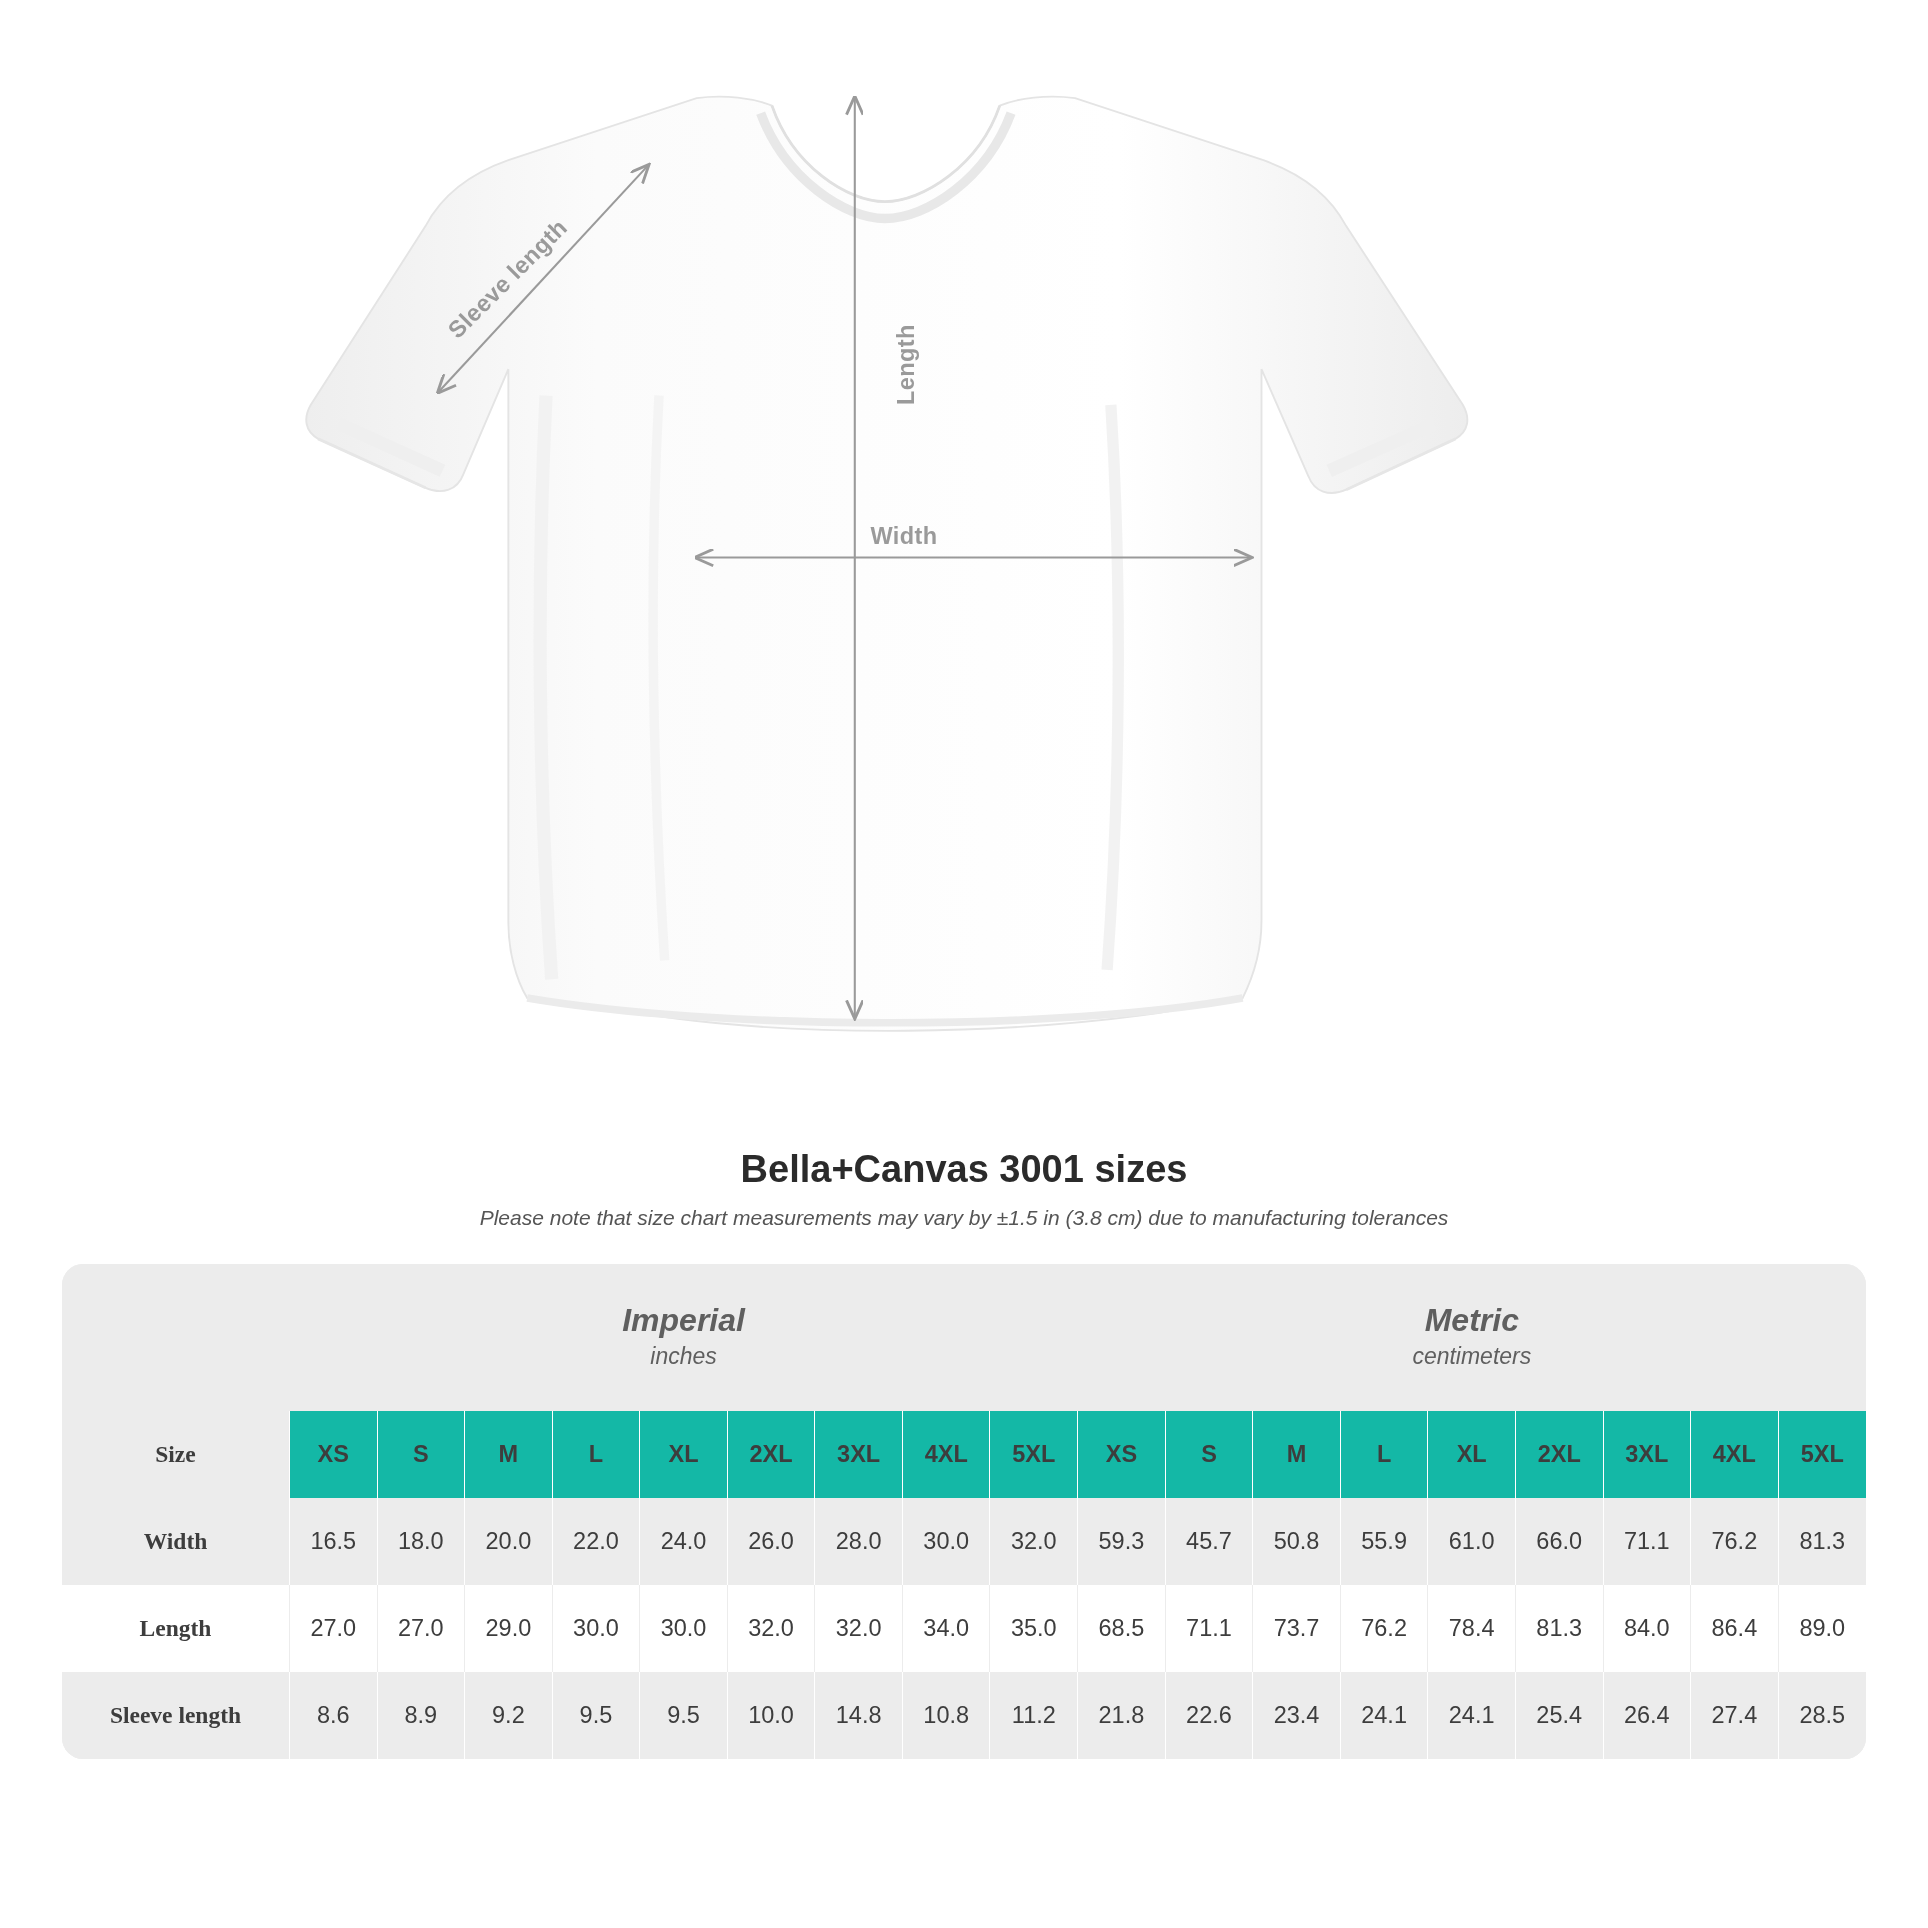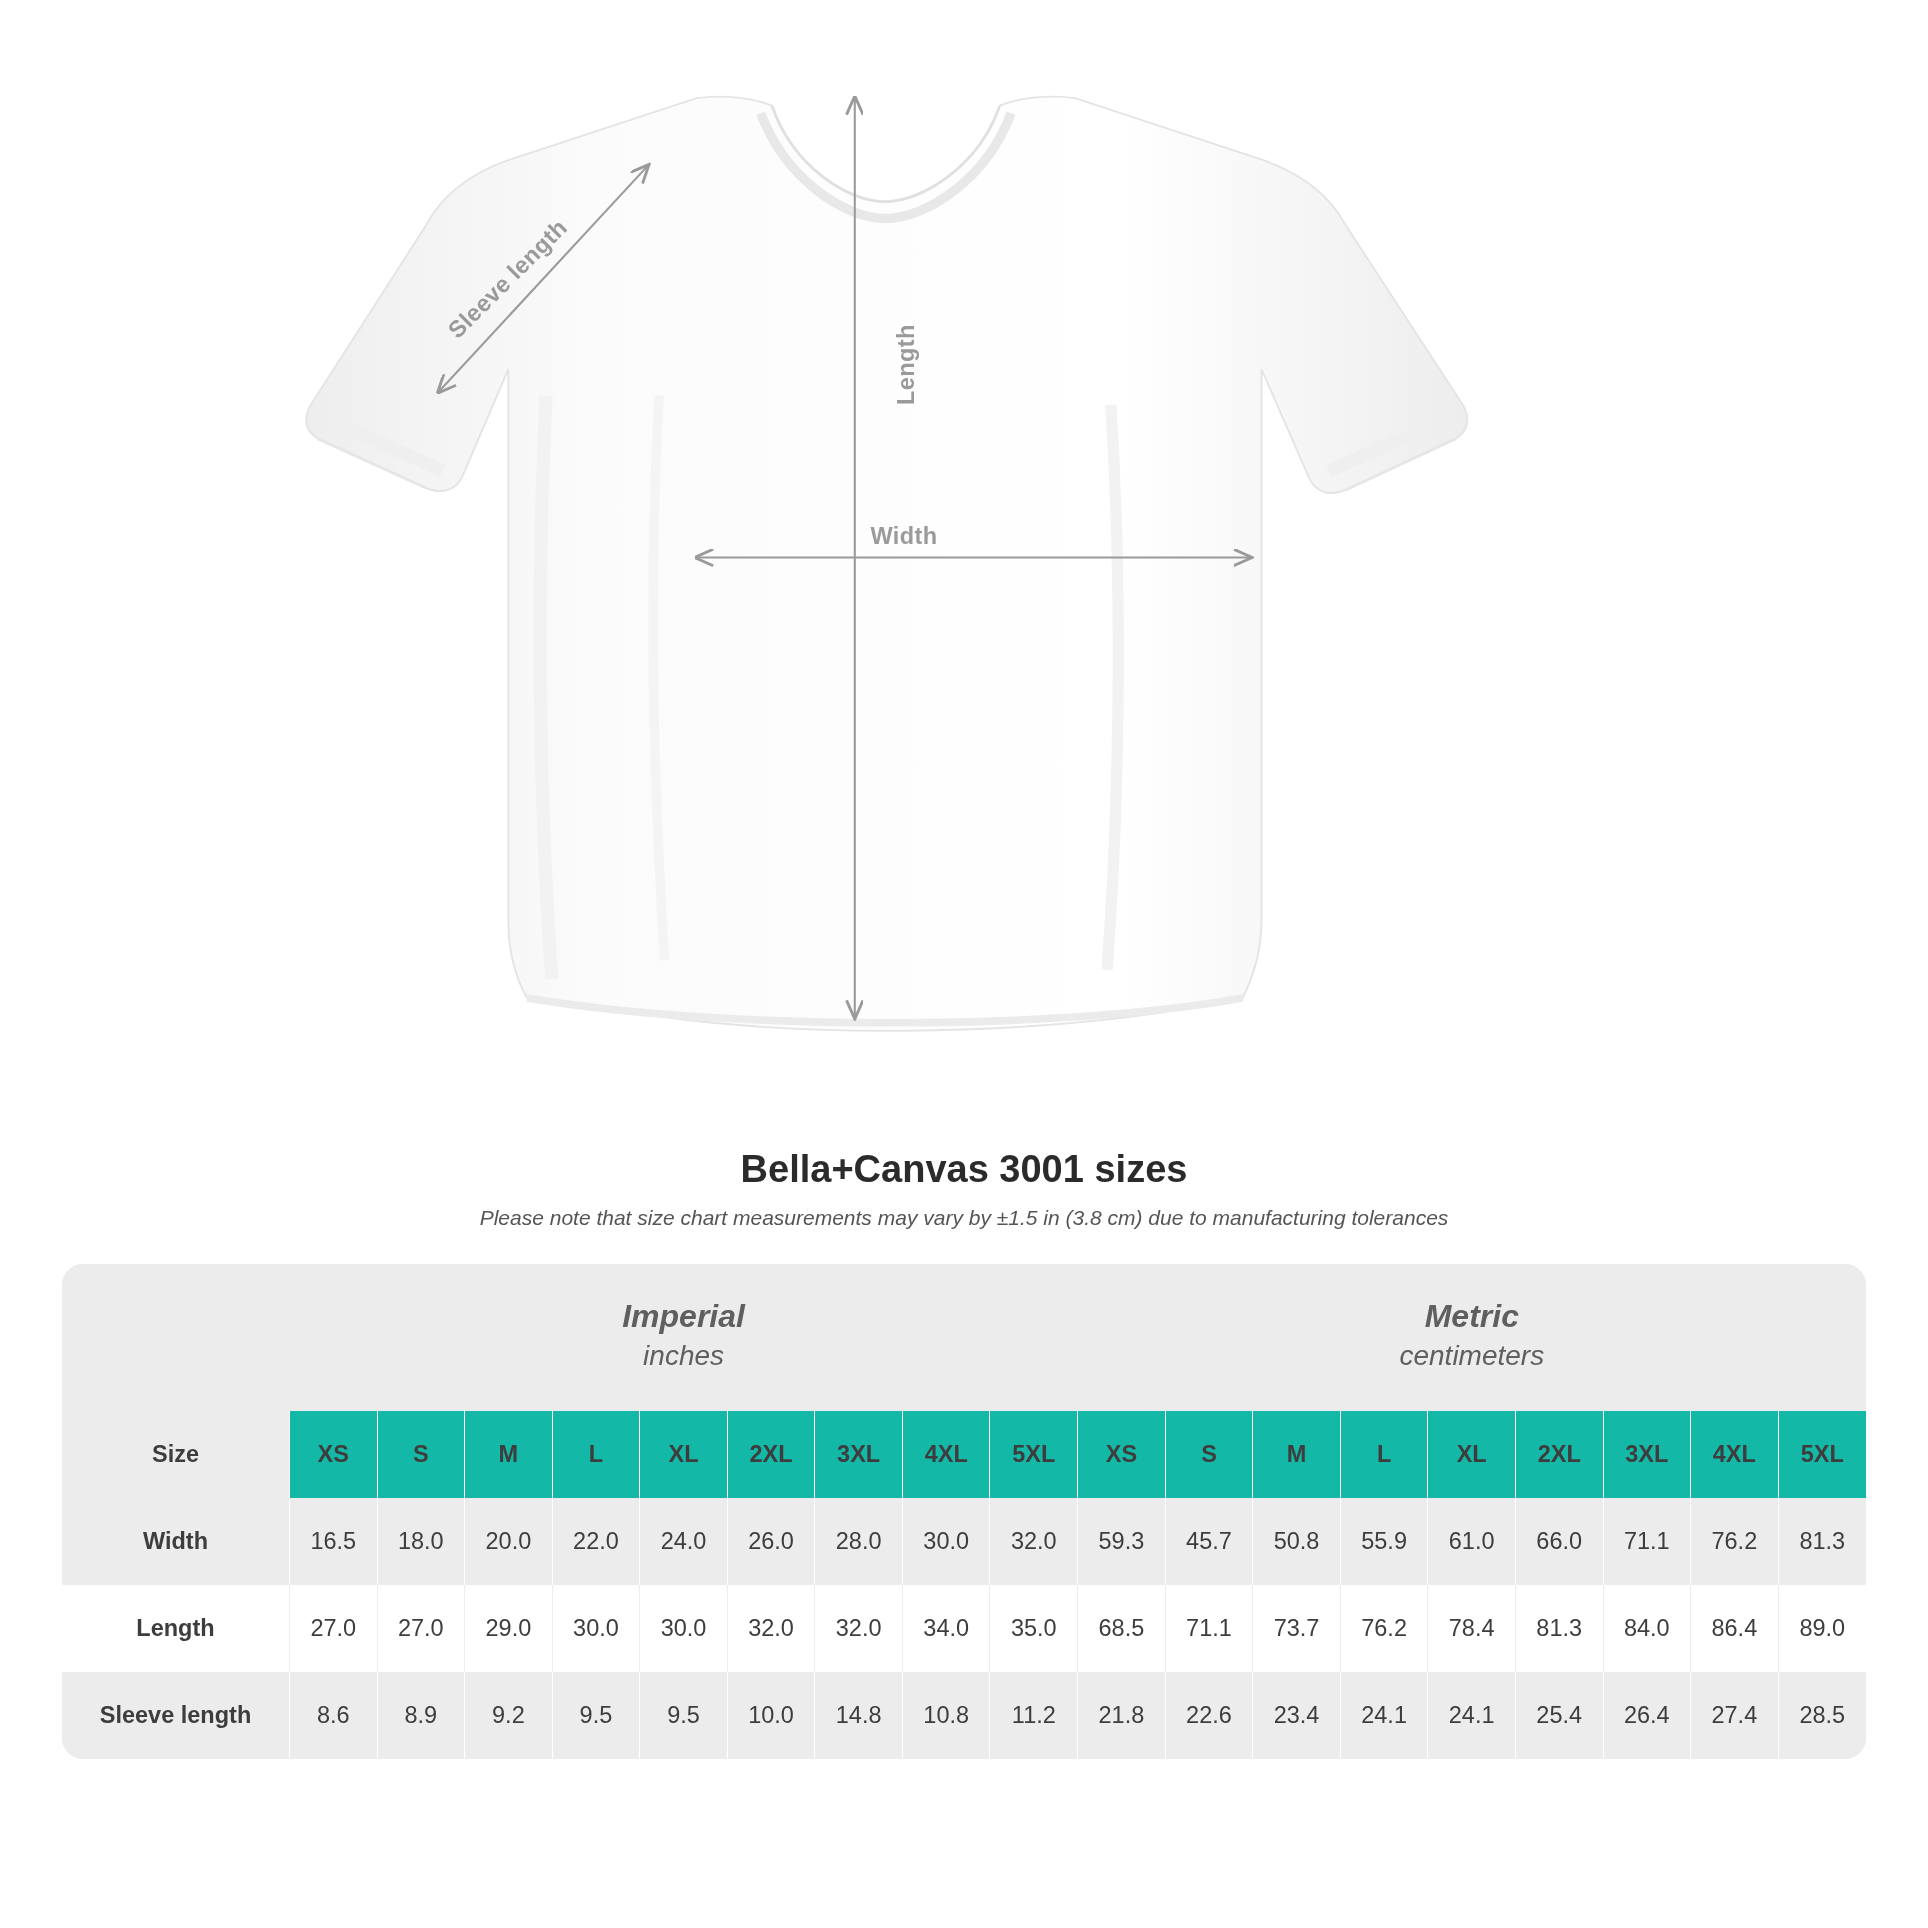--- a/index.html
+++ b/index.html
@@ -102,31 +102,32 @@
     padding-left: 12px;
   }
   .unit-head .unit-name {
     font-size: 32px;
     font-weight: bold;
     font-style: italic;
     color: #5f5f5f;
     line-height: 1.15;
   }
   .unit-head .unit-sub {
-    font-size: 28px;
+    font-size: 23px;
     font-style: italic;
     color: #5f5f5f;
     line-height: 1.5;
   }
   .row-label {
     background: #ececec;
     font-weight: bold;
     font-size: 25.4px;
     color: #3d3d3d;
     width: 226px;
+    font-family: Liberation Serif, serif;
   }
   .row-head td {
     background: #14b8a6;
     font-weight: bold;
     font-size: 25.4px;
     color: #3d3d3d;
   }
   .row-head td.row-label { background: #ececec; }
   .row-alt td { background: #ececec; }
   .row-plain td { background: #ffffff; }

